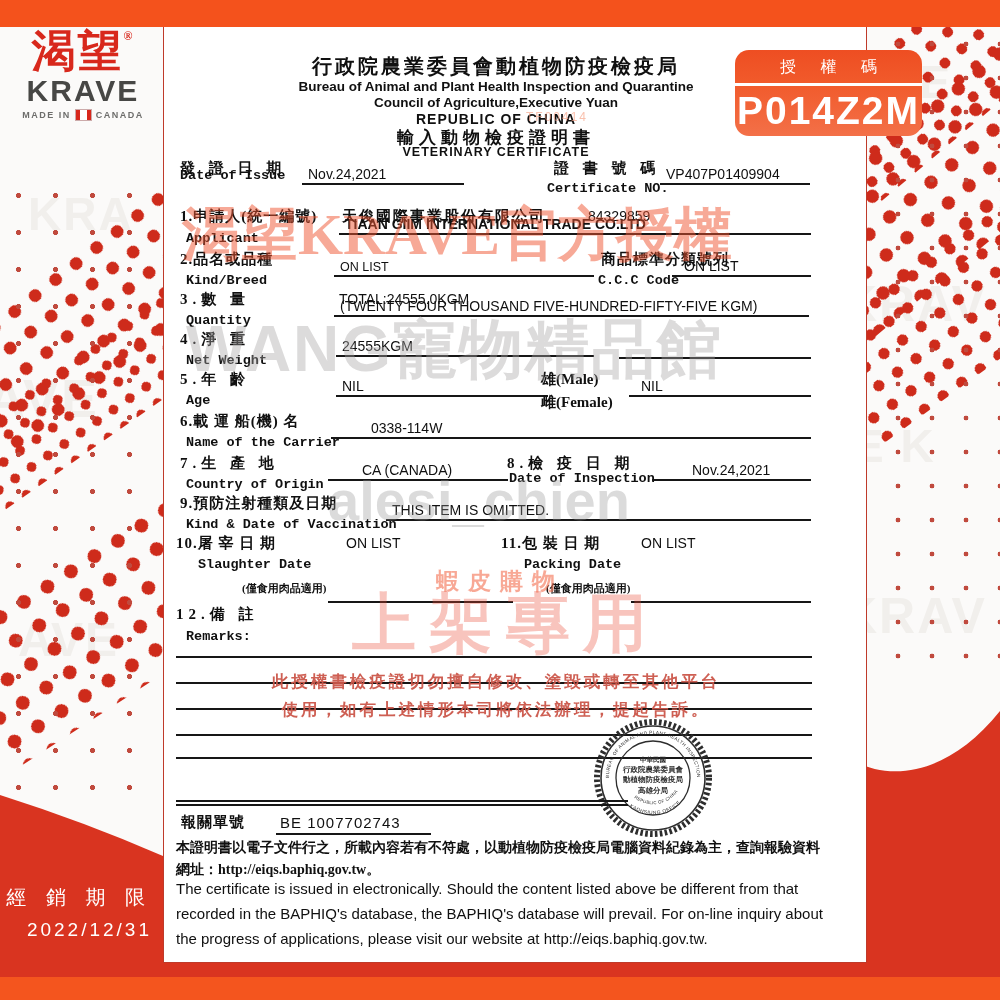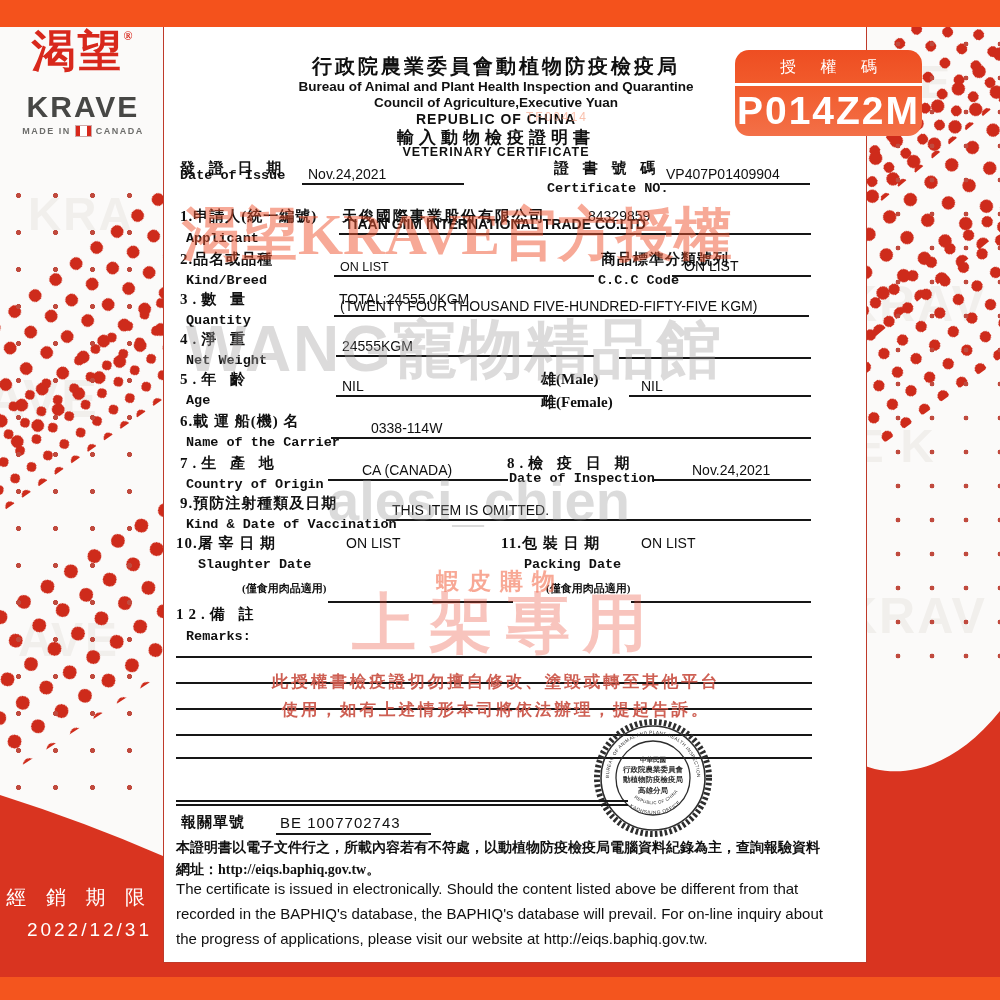--- a/index.html
+++ b/index.html
@@ -33,21 +33,21 @@
          background:linear-gradient(180deg,#ee4e22 0%,#f15a2b 38%,#f37048 100%);}
   #badge .lbl{position:absolute;left:0;top:7px;width:100%;text-align:center;color:#fff;
         font-size:16px;letter-spacing:10px;text-indent:10px;font-family:"Liberation Sans",sans-serif;}
   #badge .div{position:absolute;left:0;top:33px;width:100%;height:3px;background:#fff;}
   #badge .code{position:absolute;left:0;top:39px;width:100%;text-align:center;color:#fff;
         font-size:39px;font-weight:bold;letter-spacing:2px;font-family:"Liberation Sans",sans-serif;}
   
   #logo{left:14px;top:30px;width:138px;text-align:center;z-index:7;}
   #logo .cjk{font-family:"Liberation Serif",serif;font-weight:bold;font-size:44px;line-height:1.0;color:#d8281c;letter-spacing:2px;}
   #logo .reg{font-size:12px;color:#d8281c;vertical-align:top;}
-  #logo .kr{font-family:"Liberation Sans",sans-serif;font-weight:bold;font-size:30px;color:#474745;letter-spacing:2px;line-height:1.0;margin-top:18px;}
+  #logo .kr{font-family:"Liberation Sans",sans-serif;font-weight:bold;font-size:30px;color:#474745;letter-spacing:2px;line-height:1.0;margin-top:2px;}
   #logo .mic{display:flex;align-items:center;justify-content:center;gap:4px;margin-top:3px;
              font-size:9px;font-weight:bold;color:#6d6d6b;letter-spacing:1.5px;}
   .flag{display:inline-block;width:15px;height:10px;background:linear-gradient(90deg,#d8281c 0 26%,#fff 26% 74%,#d8281c 74% 100%);border:0.5px solid #caa;} 
   
   #dist{left:0;top:884px;width:152px;z-index:7;color:#fff;text-align:right;}
   #dist .l1{font-size:20px;letter-spacing:7px;font-family:"Liberation Sans",sans-serif;}
   #dist .l2{font-size:19px;letter-spacing:3px;margin-top:8px;font-family:"Liberation Sans",sans-serif;}
   
   .wm{z-index:5;pointer-events:none;white-space:nowrap;font-weight:bold;}
   #wm-official{left:182px;top:196px;font-size:58px;color:rgba(240,84,48,0.50);font-family:"Liberation Serif",serif;}

